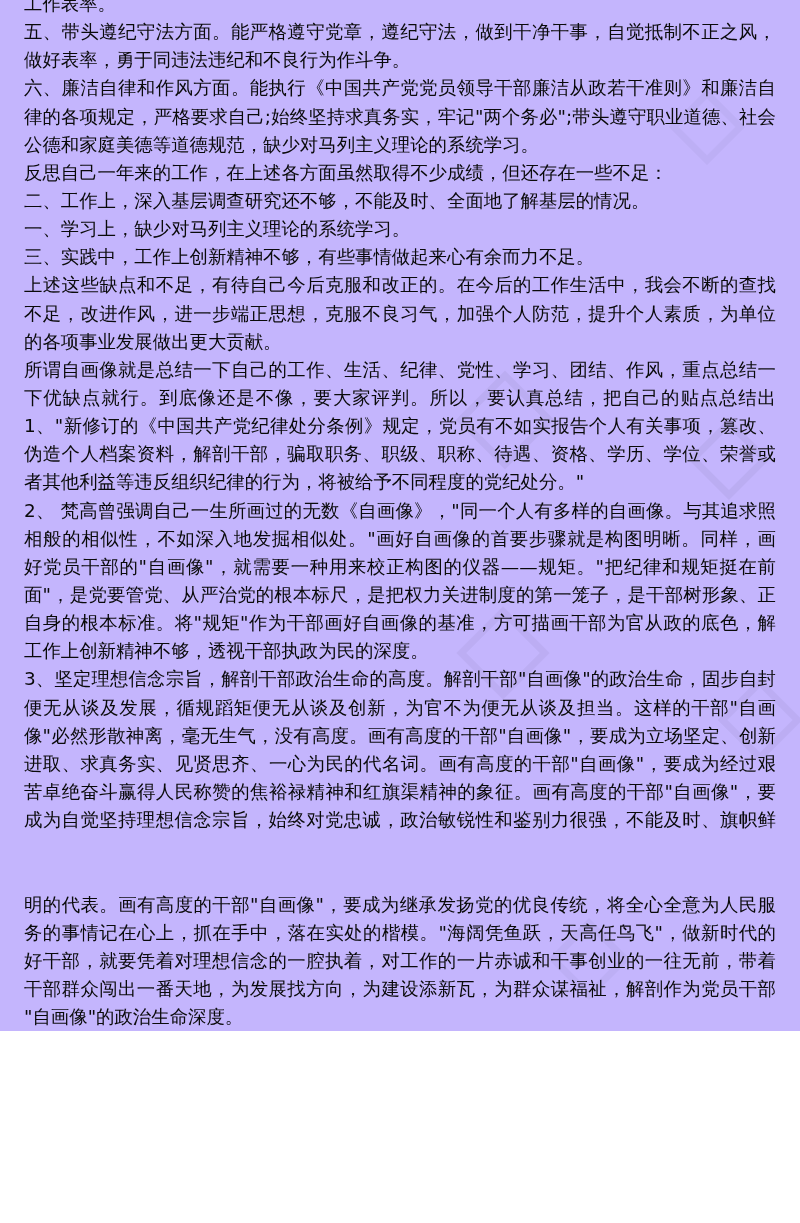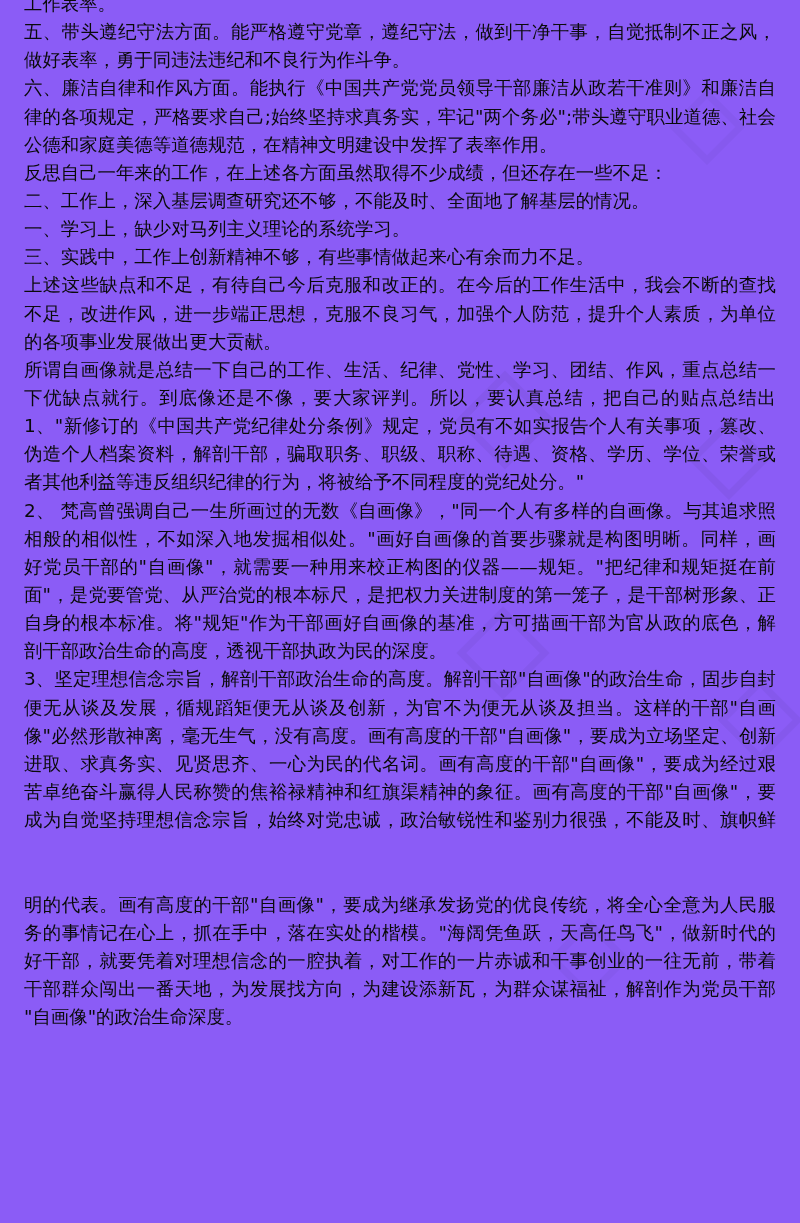--- a/index.html
+++ b/index.html
@@ -6,22 +6,22 @@
     margin: 0;
     padding: 0;
     background: #ffffff;
     width: 800px;
     height: 1223px;
     overflow: hidden;
   }
   .page {
     position: relative;
     width: 800px;
-    height: 1223px;
-    background: #8b5cf6;
+    height: 1031px;
+    background: #c4b5fd;
   }
   .doc {
     position: absolute;
     left: 24px;
     top: -10px;
     width: 752px;
     font-family: "DejaVu Sans", "Liberation Sans", sans-serif;
     font-size: 18.4px;
     line-height: 28.15px;
     color: #0a0a0a;
@@ -71,39 +71,39 @@
   <span class="wm wm4"></span>
   <span class="wm wm5"></span>
   <span class="wm wm6"></span>
 
   <div class="doc">
     <div class="line">工作表率。</div>
     <div class="line just">五、带头遵纪守法方面。能严格遵守党章，遵纪守法，做到干净干事，自觉抵制不正之风，</div>
     <div class="line">做好表率，勇于同违法违纪和不良行为作斗争。</div>
     <div class="line just">六、廉洁自律和作风方面。能执行《中国共产党党员领导干部廉洁从政若干准则》和廉洁自</div>
     <div class="line just">律的各项规定，严格要求自己;始终坚持求真务实，牢记"两个务必";带头遵守职业道德、社会</div>
-    <div class="line">公德和家庭美德等道德规范，在精神文明建设中发挥了表率作用。</div>
+    <div class="line">公德和家庭美德等道德规范，缺少对马列主义理论的系统学习。</div>
     <div class="line bold">反思自己一年来的工作，在上述各方面虽然取得不少成绩，但还存在一些不足：</div>
     <div class="line">二、工作上，深入基层调查研究还不够，不能及时、全面地了解基层的情况。</div>
     <div class="line">一、学习上，缺少对马列主义理论的系统学习。</div>
     <div class="line">三、实践中，工作上创新精神不够，有些事情做起来心有余而力不足。</div>
     <div class="line just">上述这些缺点和不足，有待自己今后克服和改正的。在今后的工作生活中，我会不断的查找</div>
     <div class="line just">不足，改进作风，进一步端正思想，克服不良习气，加强个人防范，提升个人素质，为单位</div>
     <div class="line">的各项事业发展做出更大贡献。</div>
     <div class="line just">所谓自画像就是总结一下自己的工作、生活、纪律、党性、学习、团结、作风，重点总结一</div>
     <div class="line just">下优缺点就行。到底像还是不像，要大家评判。所以，要认真总结，把自己的贴点总结出来。</div>
     <div class="line just">1、"新修订的《中国共产党纪律处分条例》规定，党员有不如实报告个人有关事项，篡改、</div>
     <div class="line just">伪造个人档案资料，解剖干部，骗取职务、职级、职称、待遇、资格、学历、学位、荣誉或</div>
     <div class="line">者其他利益等违反组织纪律的行为，将被给予不同程度的党纪处分。"</div>
     <div class="line just">2、 梵高曾强调自己一生所画过的无数《自画像》，"同一个人有多样的自画像。与其追求照</div>
     <div class="line just">相般的相似性，不如深入地发掘相似处。"画好自画像的首要步骤就是构图明晰。同样，画</div>
     <div class="line just">好党员干部的"自画像"，就需要一种用来校正构图的仪器——规矩。"把纪律和规矩挺在前</div>
     <div class="line just">面"，是党要管党、从严治党的根本标尺，是把权力关进制度的第一笼子，是干部树形象、正</div>
     <div class="line just">自身的根本标准。将"规矩"作为干部画好自画像的基准，方可描画干部为官从政的底色，解</div>
-    <div class="line">剖干部政治生命的高度，透视干部执政为民的深度。</div>
+    <div class="line">工作上创新精神不够，透视干部执政为民的深度。</div>
     <div class="line just">3、坚定理想信念宗旨，解剖干部政治生命的高度。解剖干部"自画像"的政治生命，固步自封</div>
     <div class="line just">便无从谈及发展，循规蹈矩便无从谈及创新，为官不为便无从谈及担当。这样的干部"自画</div>
     <div class="line just">像"必然形散神离，毫无生气，没有高度。画有高度的干部"自画像"，要成为立场坚定、创新</div>
     <div class="line just">进取、求真务实、见贤思齐、一心为民的代名词。画有高度的干部"自画像"，要成为经过艰</div>
     <div class="line just">苦卓绝奋斗赢得人民称赞的焦裕禄精神和红旗渠精神的象征。画有高度的干部"自画像"，要</div>
     <div class="line just">成为自觉坚持理想信念宗旨，始终对党忠诚，政治敏锐性和鉴别力很强，不能及时、旗帜鲜</div>
 
     <div class="spacer"></div>
 
     <div class="line just">明的代表。画有高度的干部"自画像"，要成为继承发扬党的优良传统，将全心全意为人民服</div>

